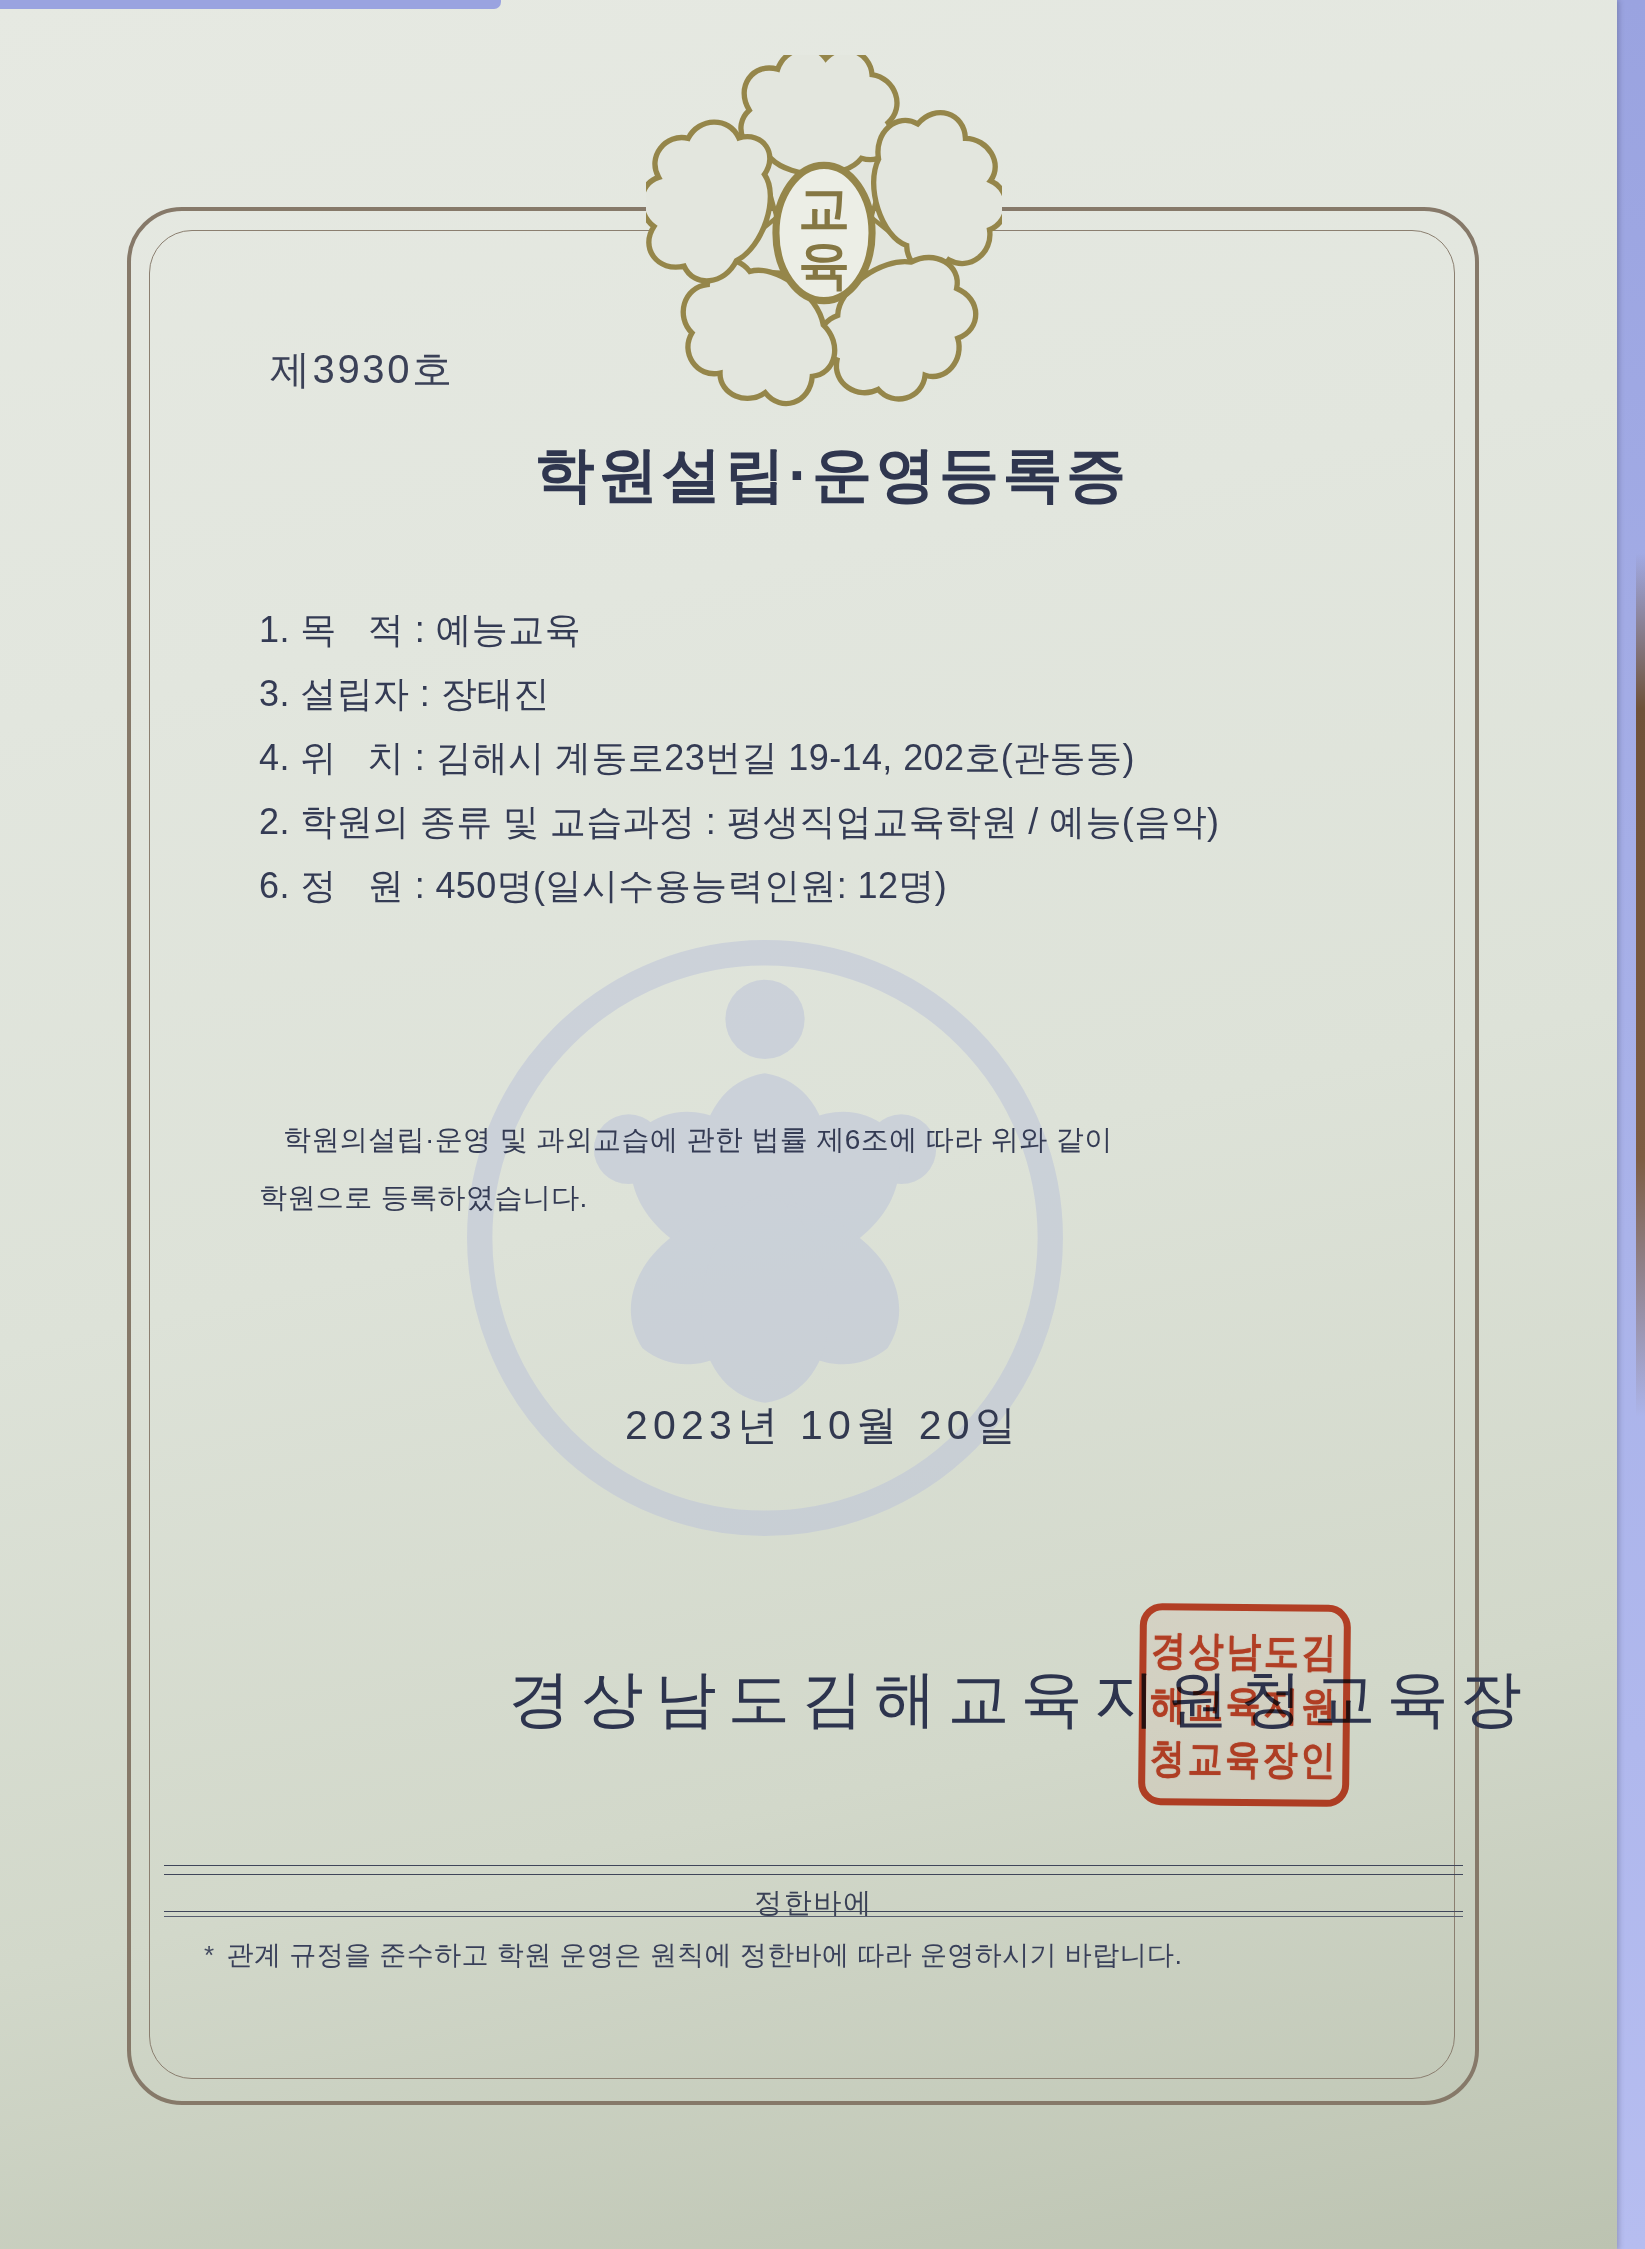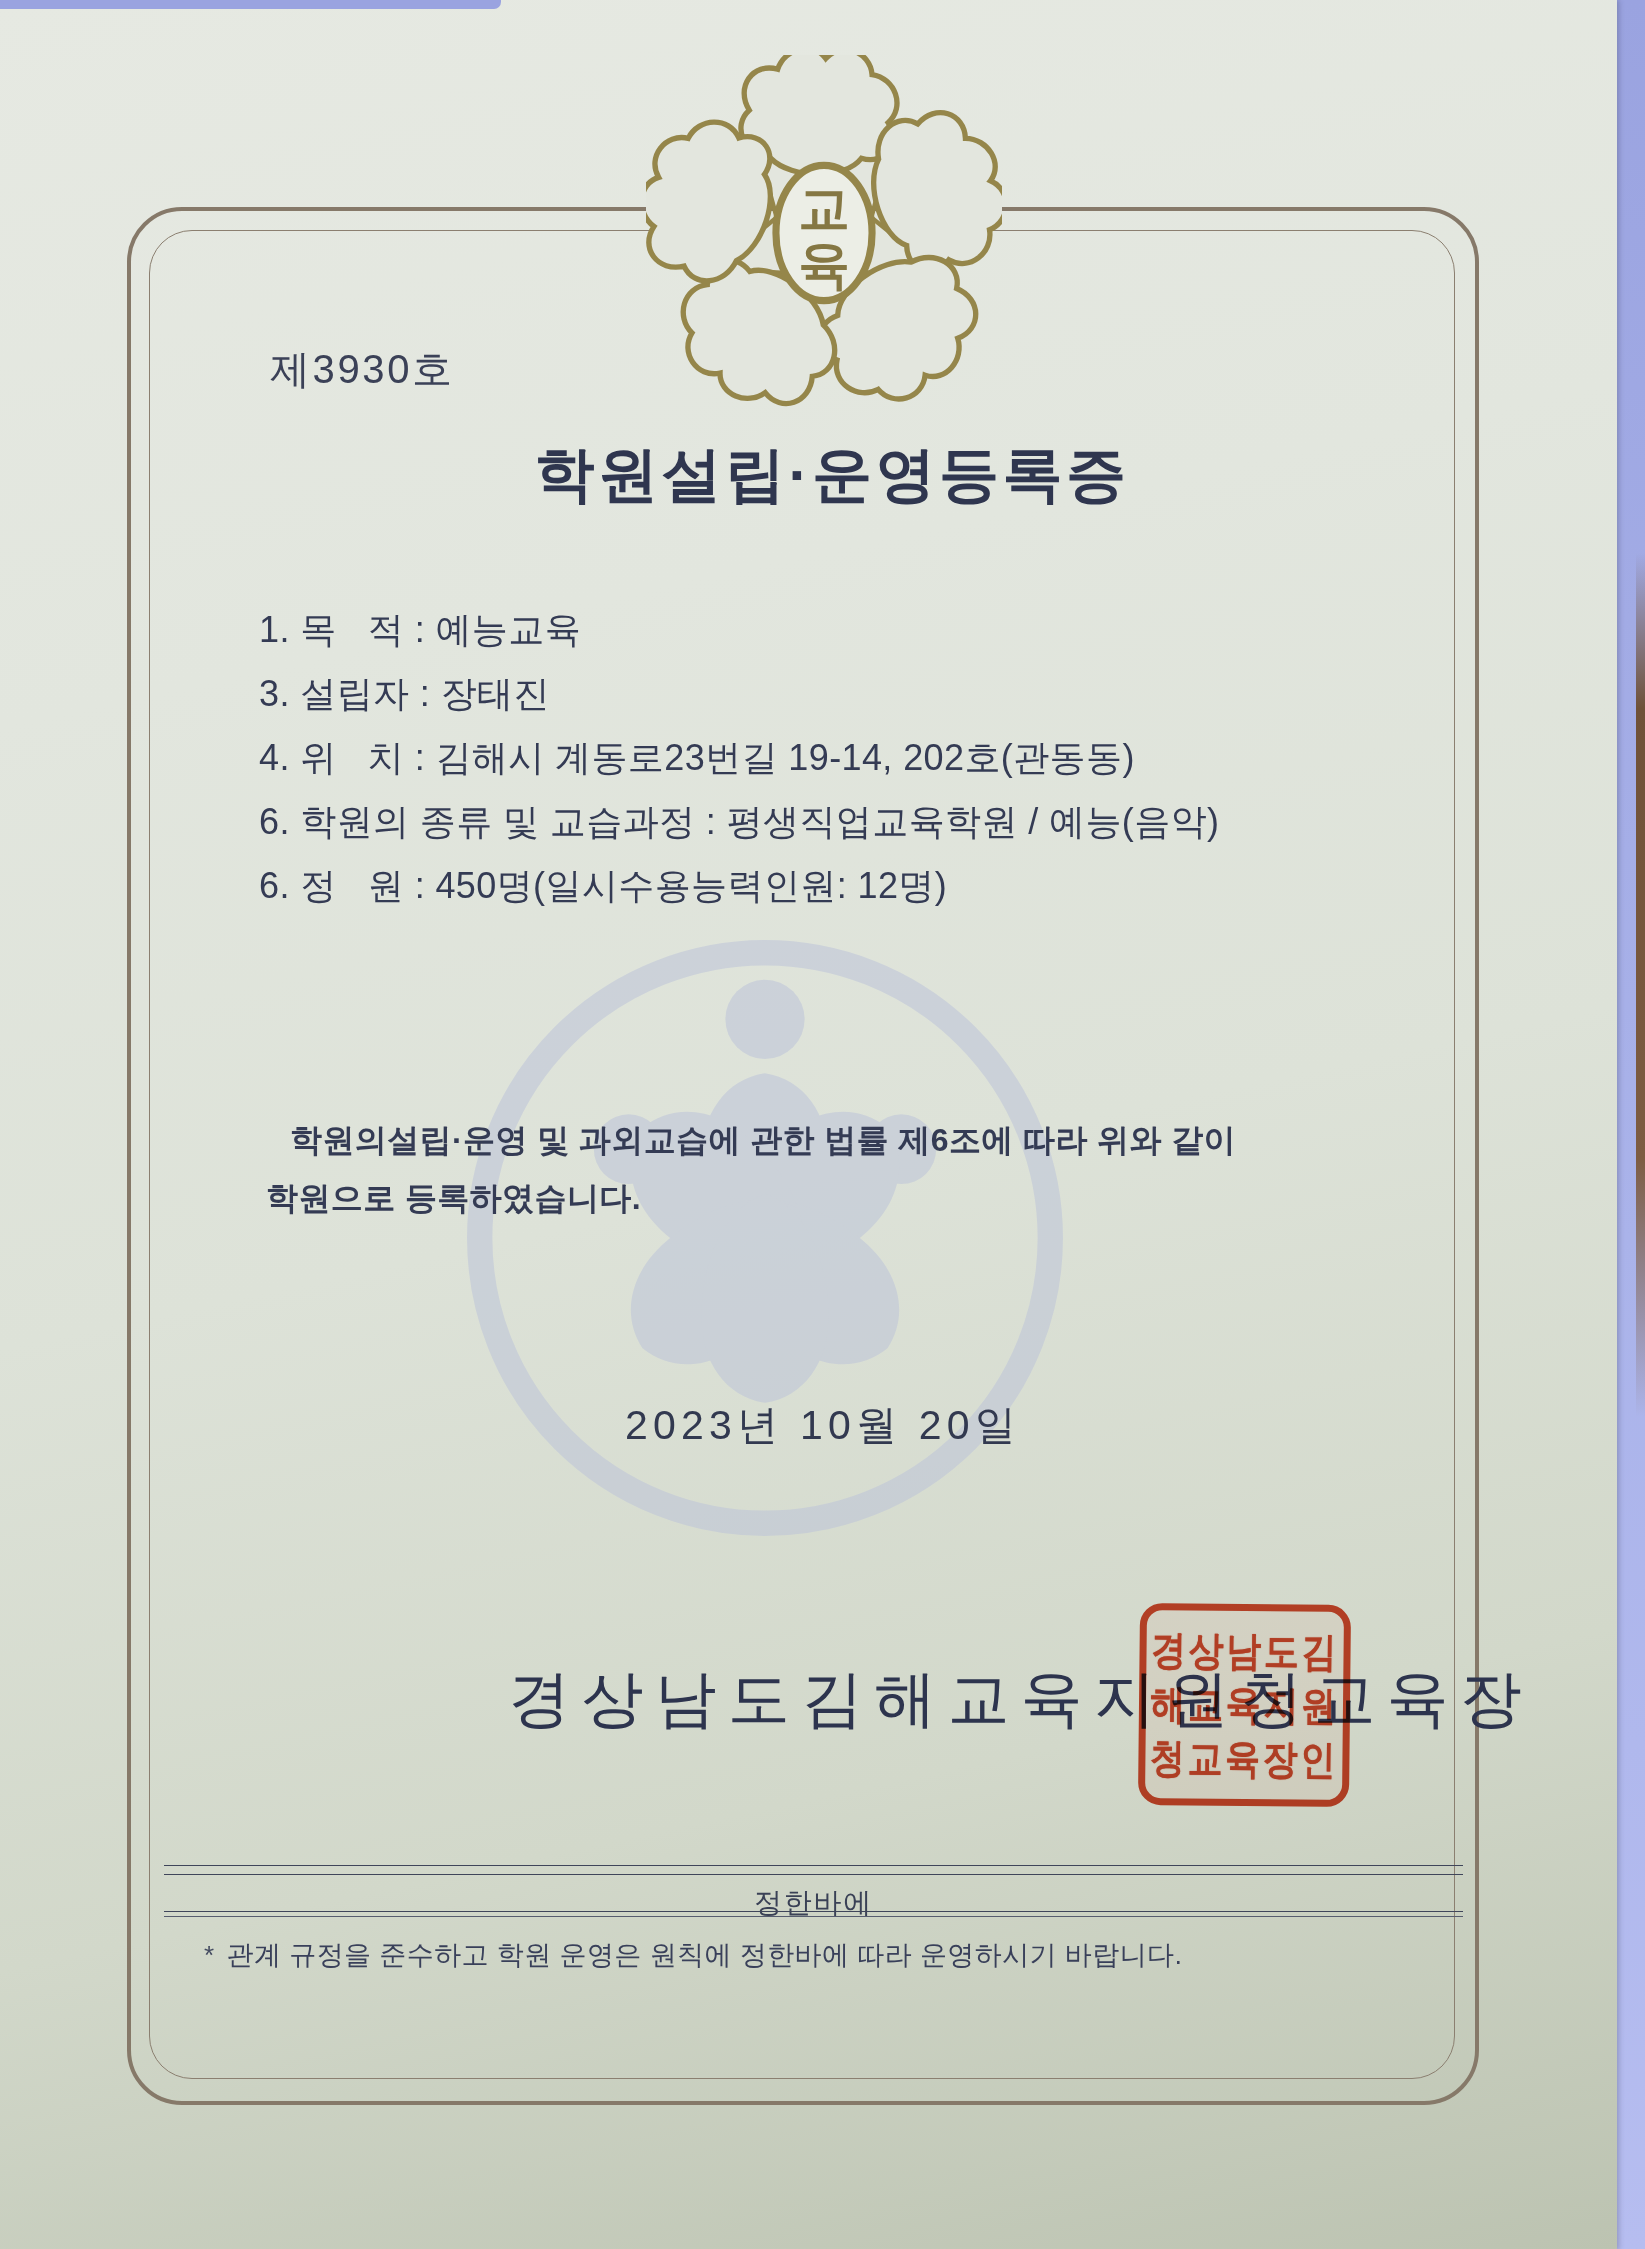--- a/index.html
+++ b/index.html
@@ -29,22 +29,22 @@
   .watermark{position:absolute;left:448px;top:921px;width:634px;height:634px;opacity:.55;}
   
   .emblem{position:absolute;left:646px;top:55px;width:356px;height:356px;}
   
   .ink{color:#333a54;}
   .cert-number{position:absolute;left:262px;top:342px;font-size:40px;letter-spacing:2.6px;color:#3b4157;margin-left:8px;}
   .title{position:absolute;left:127px;top:435px;width:1344px;text-align:center;
     transform:translateX(33px);font-size:60px;font-weight:600;letter-spacing:3.5px;color:#2f364f;}
   .items{position:absolute;left:259px;top:598px;width:1210px;}
   .item{font-size:36px;line-height:64px;letter-spacing:0.4px;white-space:pre-wrap;color:#343b54;}
-  .paragraph{position:absolute;left:266px;top:1111px;width:1184px;font-size:32px;
-    line-height:58px;letter-spacing:0.4px;color:#343b54;font-weight:bold;}
+  .paragraph{position:absolute;left:259px;top:1111px;width:1184px;font-size:28px;
+    line-height:58px;letter-spacing:0.4px;color:#343b54;}
   .paragraph .l1{text-indent:24px;}
   .issue-date{position:absolute;left:127px;top:1398px;width:1344px;text-align:center;
     transform:translateX(24px);font-size:41px;letter-spacing:5.2px;color:#323950;}
   .authority{position:absolute;left:127px;top:1657px;width:1344px;text-align:right;
     transform:translateX(62px);font-size:62px;font-weight:400;letter-spacing:11.2px;color:#2d344e;z-index:4;}
   
   .seal{position:absolute;left:1139px;top:1604px;width:197px;height:188px;z-index:5;
     border:7.8px solid #d6492d;border-radius:22.5px;background:rgba(255,70,35,.05);
     mix-blend-mode:multiply;transform:rotate(.6deg);
     display:flex;flex-direction:column;justify-content:center;align-items:center;}
@@ -106,21 +106,21 @@
   </svg>
 
   <div class="cert-number ink">제3930호</div>
 
   <div class="title">학원설립·운영등록증</div>
 
   <div class="items">
     <div class="item">1. 목   적 : 예능교육</div>
     <div class="item">3. 설립자 : 장태진</div>
     <div class="item">4. 위   치 : 김해시 계동로23번길 19-14, 202호(관동동)</div>
-    <div class="item">6. 학원의 종류 및 교습과정 : 평생직업교육학원 / 예능(음악)</div>
+    <div class="item">2. 학원의 종류 및 교습과정 : 평생직업교육학원 / 예능(음악)</div>
     <div class="item">6. 정   원 : 450명(일시수용능력인원: 12명)</div>
   </div>
 
   <div class="paragraph">
     <div class="l1">학원의설립·운영 및 과외교습에 관한 법률 제6조에 따라 위와 같이</div>
     <div class="l2">학원으로 등록하였습니다.</div>
   </div>
 
   <div class="issue-date">2023년 10월 20일</div>
 

